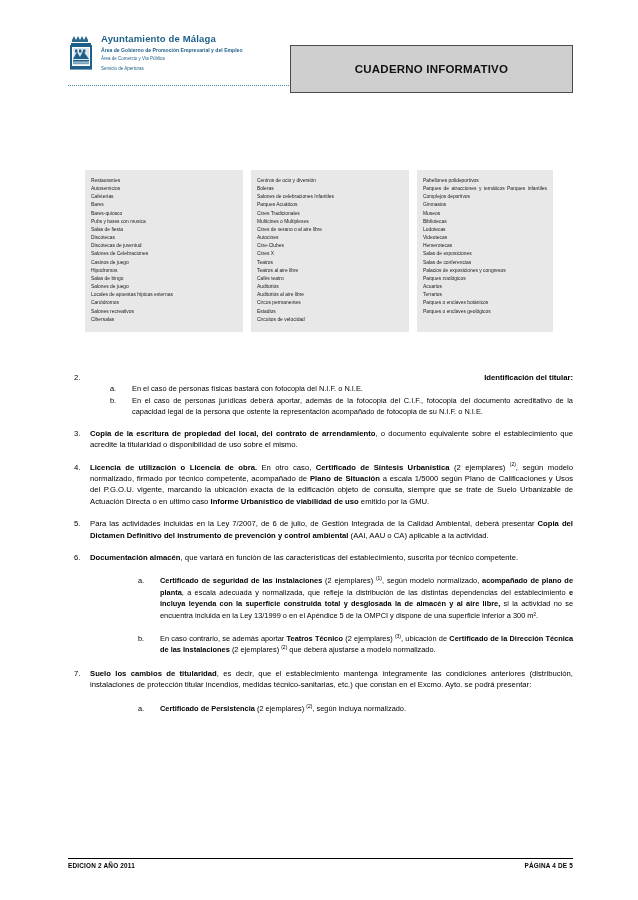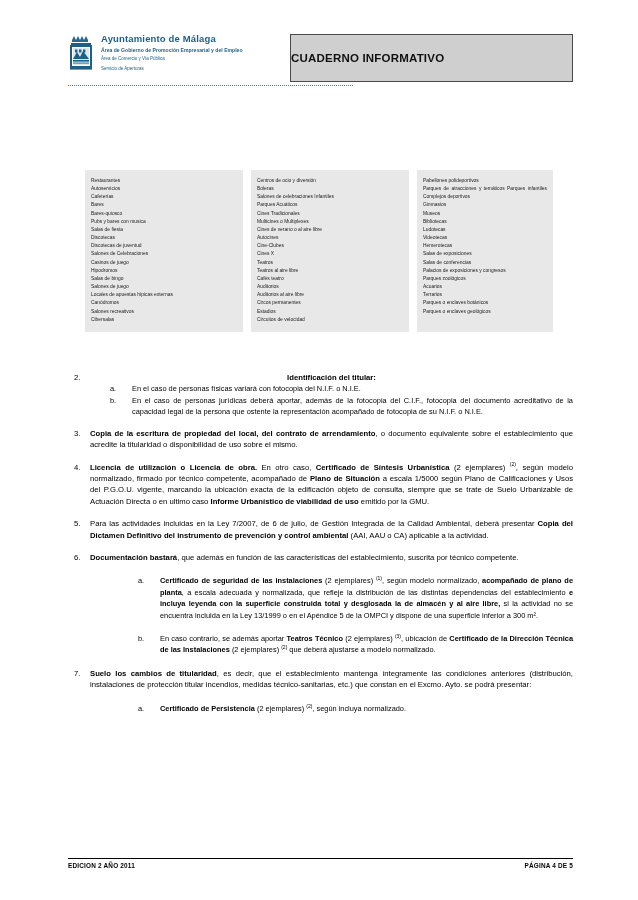--- a/index.html
+++ b/index.html
@@ -85,28 +85,28 @@
   .header-rule {
     position: absolute;
     left: 0;
     top: 52px;
     width: 285px;
     border-top: 1px dotted #4a86a8;
   }
   .cuaderno-box {
     position: absolute;
     right: 0;
-    top: 1px;
+    top: 12px;
     width: 281px;
     height: 46px;
     background: #cfcfcf;
     border: 1px solid #4a4a4a;
     display: flex;
     align-items: center;
-    justify-content: flex-start;
+    justify-content: center;
   }
   .cuaderno-text {
     font-size: 11.5px;
     font-weight: bold;
     color: #111;
     letter-spacing: 0.2px;
   }
 
   
   .cat-table {
@@ -154,21 +154,21 @@
     text-align: left;
     padding-left: 6px;
     box-sizing: border-box;
   }
   .item-body {
     flex: 1;
     font-size: 7.7px;
     line-height: 11.4px;
     text-align: justify;
   }
-  .item-body.nojust { text-align: center; }
+  .item-body.nojust { text-align: right; }
   .gap-md { height: 11px; }
   .gap-lg { height: 12px; }
 
   .sub {
     display: flex;
     margin-left: 42px;
   }
   .sub-letter {
     width: 22px;
     flex: 0 0 22px;
@@ -329,21 +329,21 @@
   </div>
 
   <div class="content">
 
     <div class="item">
       <div class="item-num">2.</div>
       <div class="item-body nojust"><b>Identificación del titular:</b></div>
     </div>
     <div class="sub">
       <div class="sub-letter">a.</div>
-      <div class="sub-body nojust">En el caso de personas físicas variará con fotocopia del N.I.F. o N.I.E.</div>
+      <div class="sub-body nojust">En el caso de personas físicas bastará con fotocopia del N.I.F. o N.I.E.</div>
     </div>
     <div class="sub">
       <div class="sub-letter">b.</div>
       <div class="sub-body">En el caso de personas jurídicas deberá aportar, además de la fotocopia del C.I.F., fotocopia del documento acreditativo de la capacidad legal de la persona que ostente la representación acompañado de fotocopia de su N.I.F. o N.I.E.</div>
     </div>
 
     <div class="gap-md"></div>
 
     <div class="item">
       <div class="item-num">3.</div>
@@ -361,21 +361,21 @@
 
     <div class="item">
       <div class="item-num">5.</div>
       <div class="item-body"><span>Para las actividades incluidas en la Ley 7/2007, de 6 de julio, de Gestión Integrada de la Calidad Ambiental, deberá presentar </span><b>Copia del Dictamen Definitivo del instrumento de prevención y control ambiental</b><span> (AAI, AAU o CA) aplicable a la actividad.</span></div>
     </div>
 
     <div class="gap-md"></div>
 
     <div class="item">
       <div class="item-num">6.</div>
-      <div class="item-body"><b>Documentación bastará</b><span>, que además en función de las características del establecimiento, suscrita por técnico competente.</span></div>
+      <div class="item-body"><b>Documentación almacén</b><span>, que variará en función de las características del establecimiento, suscrita por técnico competente.</span></div>
     </div>
 
     <div class="gap-lg"></div>
 
     <div class="sub2">
       <div class="sub2-letter">a.</div>
       <div class="sub2-body"><b>Certificado de seguridad de las instalaciones</b><span> (2 ejemplares) </span><sup>(1)</sup><span>, según modelo normalizado, </span><b>acompañado de plano de planta</b><span>, a escala adecuada y normalizada, que refleje la distribución de las distintas dependencias del establecimiento </span><b>e incluya leyenda con la superficie construida total y desglosada la de almacén y al aire libre,</b><span> si la actividad  no se encuentra incluida en  la Ley 13/1999 o en el Apéndice 5 de la OMPCI y dispone de una superficie inferior a 300 m².</span></div>
     </div>
 
     <div class="gap-lg"></div>

